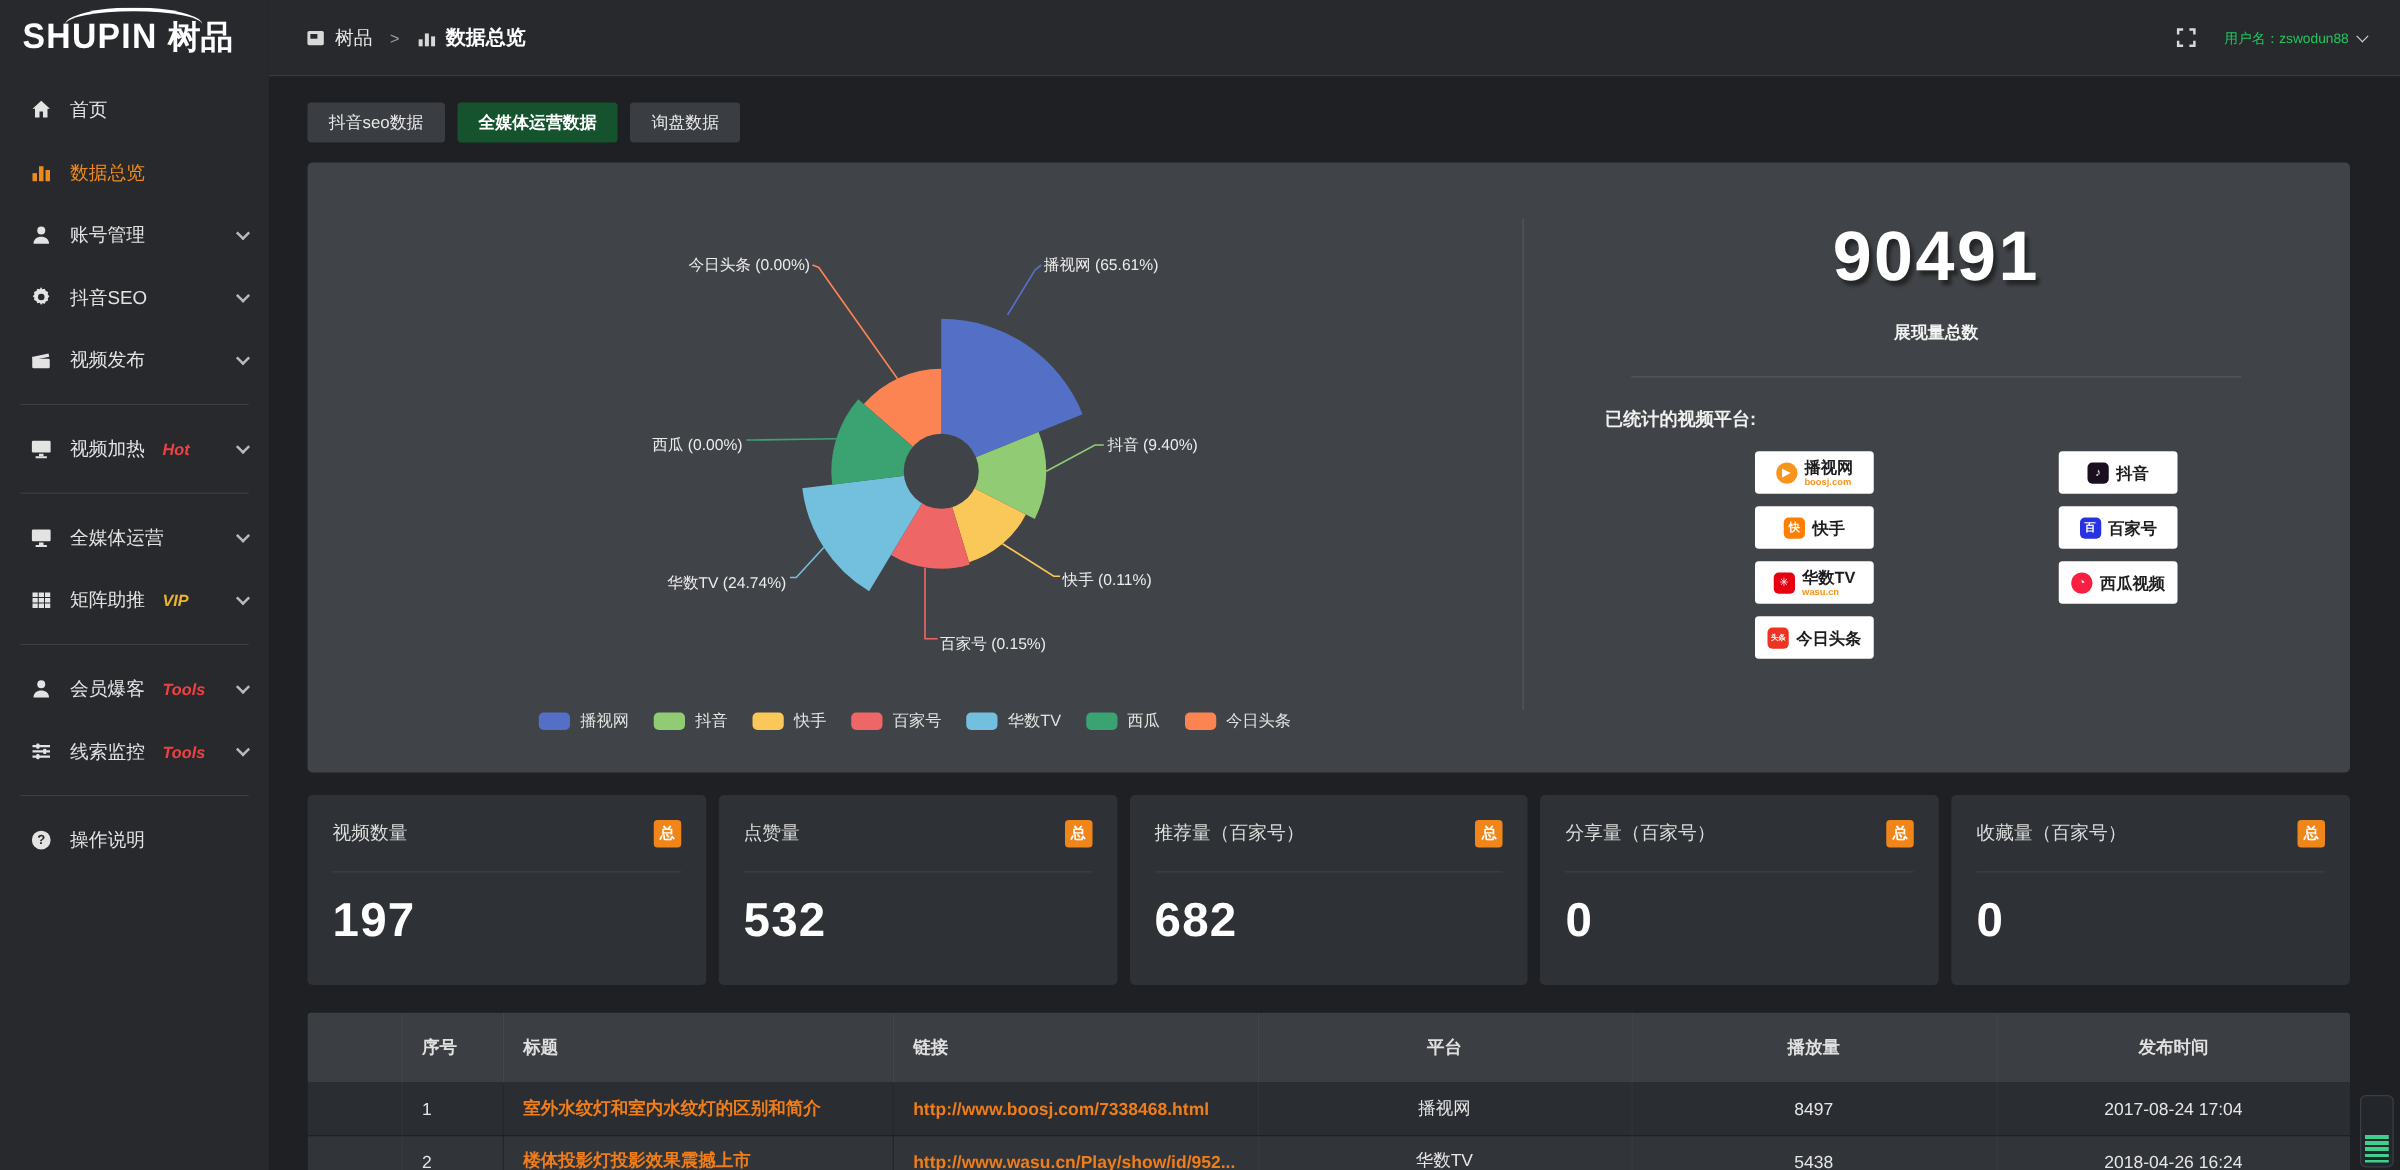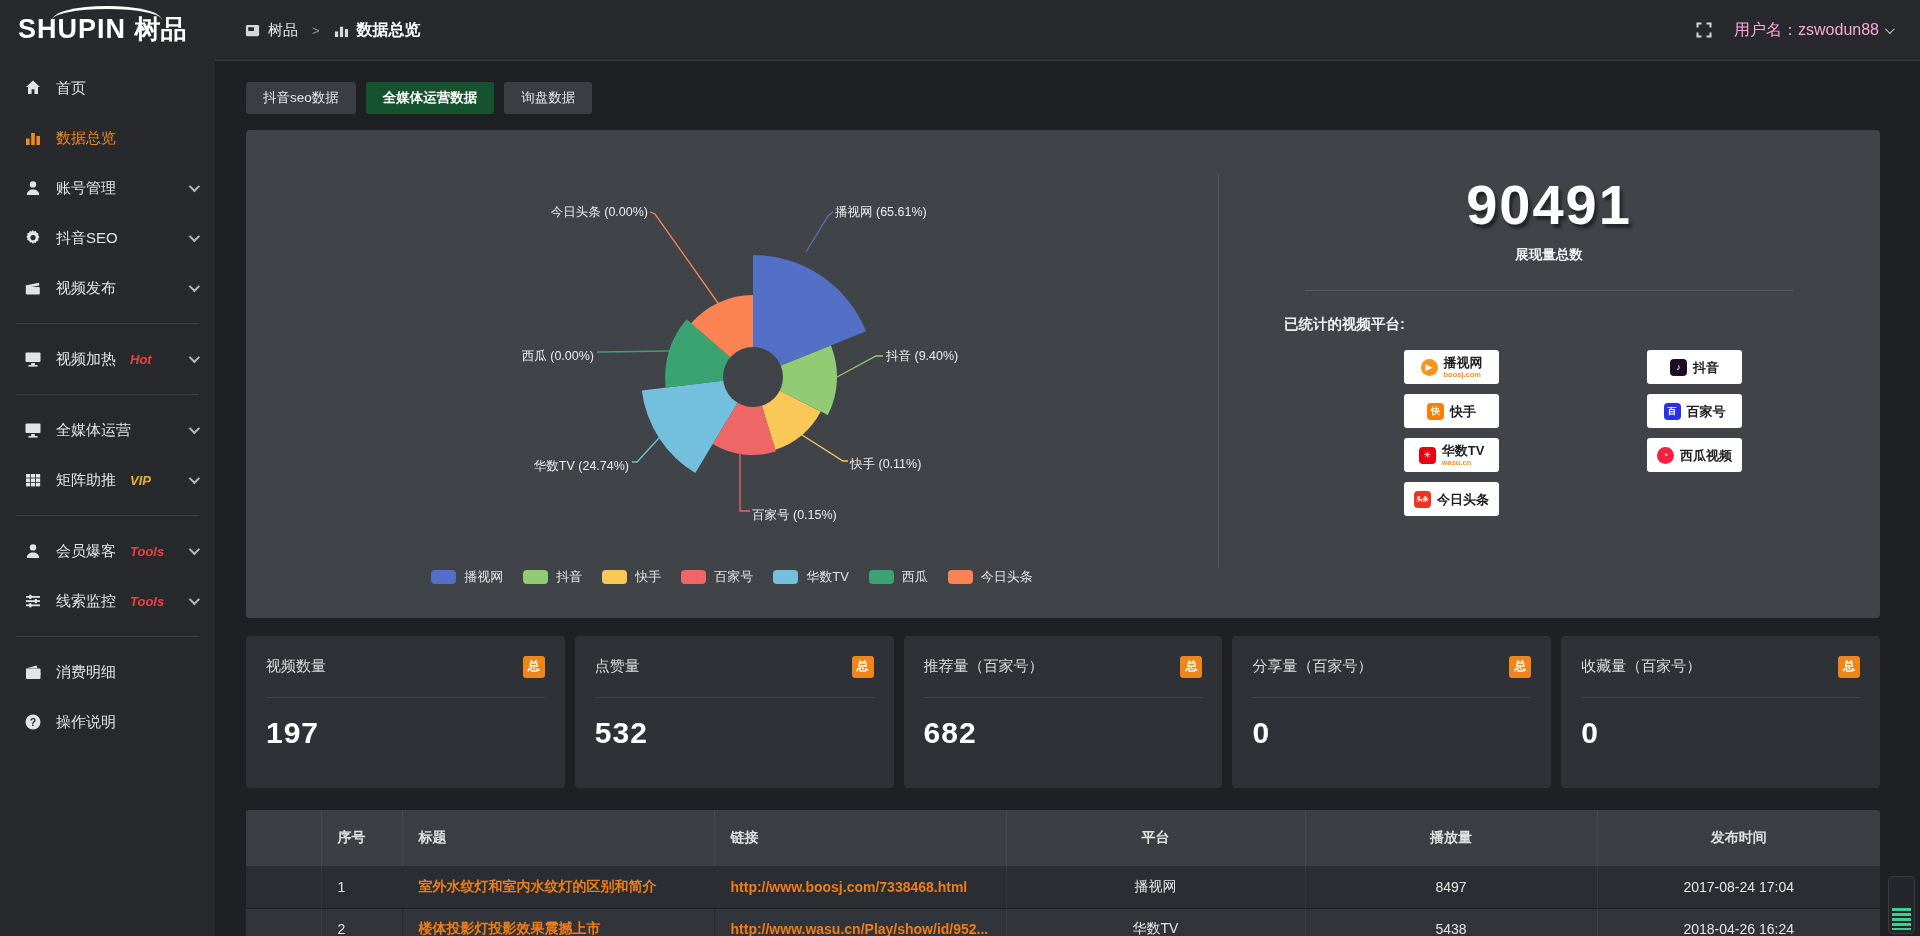--- a/index.html
+++ b/index.html
@@ -29,21 +29,21 @@
   .topbar { position:absolute; left:215px; top:0; right:0; height:61px; background:#27292d;
     border-bottom:1px solid #37393d; display:flex; align-items:center; padding:0 28px 0 30px; z-index:4; }
   .crumb { display:flex; align-items:center; gap:8px; }
   .crumb .cicon svg { width:15px; height:15px; fill:#d8d8d8; display:block; }
   .crumb-label { font-size:15px; color:#e8e8e8; }
   .crumb-sep { color:#9a9a9a; font-size:13px; margin:0 6px; }
   .crumb-current { font-size:16px; color:#fff; font-weight:700; }
   .top-right { margin-left:auto; display:flex; align-items:center; gap:22px; }
   .fs-icon svg { width:16px; height:16px; stroke:#d8d8d8; fill:none; stroke-width:2; display:block; cursor:pointer; }
   .user-box { display:flex; align-items:center; gap:6px; cursor:pointer; }
-  .user-text { font-size:16px; color:#f9a8d4; }
+  .user-text { font-size:11px; color:#22c55e; }
   .chev-sm { width:7px; height:7px; border-right:1.5px solid #cfcfcf; border-bottom:1.5px solid #cfcfcf;
     transform:rotate(45deg) translateY(-2px); }
 
   
   .main { position:absolute; left:215px; top:61px; right:0; bottom:0; padding:0 40px 0 31px; }
   .tabs { display:flex; gap:10px; margin-top:21px; }
   .tab { height:32px; padding:0 17px; display:flex; align-items:center; font-size:13.5px;
     background:#3a3d41; color:#e8e8e8; border-radius:3px; cursor:pointer; }
   .tab.active { background:#14532d; color:#fff; font-weight:700; }
 
@@ -54,42 +54,42 @@
   .pie-label { font-size:12.5px; fill:#ececec; }
   .legend { position:absolute; left:0; top:438px; width:972px; display:flex; justify-content:center; gap:20px; }
   .lg-item { display:flex; align-items:center; gap:8px; cursor:pointer; }
   .lg-swatch { width:25px; height:14px; border-radius:4px; }
   .lg-label { font-size:13px; color:#e3e3e3; }
 
   .right-sec { position:absolute; left:972px; top:0; right:0; bottom:0; }
   .right-sec:before { content:""; position:absolute; left:0; top:45px; bottom:50px; width:1px; background:#55585c; }
   .big-num { margin-top:42px; text-align:center; font-size:56px; font-weight:800; color:#fff;
     text-shadow:3px 4px 3px rgba(0,0,0,0.45); letter-spacing:2px; }
-  .big-num-label { text-align:center; font-size:13.5px; font-weight:700; color:#f2f2f2; margin-top:9px; }
+  .big-num-label { text-align:center; font-size:13.5px; font-weight:700; color:#f2f2f2; margin-top:20px; }
   .num-hr { width:488px; height:1px; background:#55585c; margin:26px auto 0 auto; }
   .plat-title { margin:24px 0 0 66px; font-size:14.5px; font-weight:700; color:#f0f0f0; }
   .plat-grid { display:flex; margin:16px 0 0 186px; gap:148px; }
   .plat-col { display:flex; flex-direction:column; gap:10px; }
   .plat-badge { width:95px; height:34px; background:#fff; border-radius:3px; display:flex;
     align-items:center; justify-content:center; gap:6px; cursor:pointer; }
   .pb-ic { width:17px; height:17px; border-radius:4px; display:flex; align-items:center;
     justify-content:center; color:#fff; font-size:9px; font-weight:700; flex:0 0 17px; }
   .pb-txt { display:flex; flex-direction:column; line-height:1; }
   .pb-name { font-size:13px; font-weight:700; color:#1d1d1f; }
   .pb-sub { font-size:7.5px; font-weight:700; color:#f7941d; margin-top:2px; }
 
   
   .cards { display:flex; gap:10px; margin-top:18px; }
   .card { flex:1; height:152px; background:#2e3135; border-radius:4px; padding:0 20px; position:relative; }
   .card-head { height:62px; display:flex; align-items:center; justify-content:space-between;
     border-bottom:1px solid rgba(255,255,255,0.08); }
   .card-label { font-size:15px; color:#dcdcdc; }
   .card-badge { width:22px; height:22px; background:#f08519; color:#fff; font-size:12px; font-weight:700;
     border-radius:3px; display:flex; align-items:center; justify-content:center; cursor:pointer; }
-  .card-value { font-size:30px; font-weight:700; color:#fff; margin-top:18px; letter-spacing:1px; }
+  .card-value { font-size:38px; font-weight:700; color:#fff; margin-top:18px; letter-spacing:1px; }
 
   
   .table-wrap { margin-top:22px; height:134px; overflow:hidden; border-radius:3px 3px 0 0; }
   table { width:100%; border-collapse:collapse; table-layout:fixed; }
   th { background:#3b3e42; height:56px; font-size:14px; font-weight:700; color:#e0e0e0;
     border-right:1px solid rgba(255,255,255,0.06); }
   td { height:42px; font-size:14px; color:#e6e6e6; border-right:1px solid rgba(255,255,255,0.05);
     border-bottom:1px solid #1e2023; }
   th:last-child, td:last-child { border-right:none; }
   tr.r-odd td { background:#2a2d31; }
@@ -212,28 +212,20 @@
               <rect x="5" y="2.8" width="2.6" height="4.2" rx="1"></rect>
               <rect x="10.5" y="7" width="2.6" height="4.2" rx="1"></rect>
               <rect x="5" y="11.2" width="2.6" height="4.2" rx="1"></rect>
             </g>
           </svg></span>
     <span class="lbl">线索监控</span>
         <span class="m-badge" style="color:#ed4242">Tools</span>
         <span class="chev"></span>
       </div>
       <div class="m-divider"></div>
-      <div class="m-item">
-        <span class="ic"><svg viewBox="0 0 18 18">
-            <path d="M2 5.5h13.5a1 1 0 0 1 1 1V15a1 1 0 0 1-1 1H3a1 1 0 0 1-1-1z"></path>
-            <path d="M3 5.2 12.5 2.6l.8 2.6H3z"></path>
-            <rect x="11.5" y="9" width="5" height="3.4" rx="1"></rect>
-          </svg></span>
-    <span class="lbl">消费明细</span>
-      </div>
       <div class="m-item">
         <span class="ic"><svg viewBox="0 0 18 18">
             <circle cx="9" cy="9" r="7.5"></circle>
             <text x="9" y="12.6" font-size="10.5" font-weight="700" text-anchor="middle" fill="#27292d">?</text>
           </svg></span>
     <span class="lbl">操作说明</span>
       </div>
     </div>
 </div>
 

